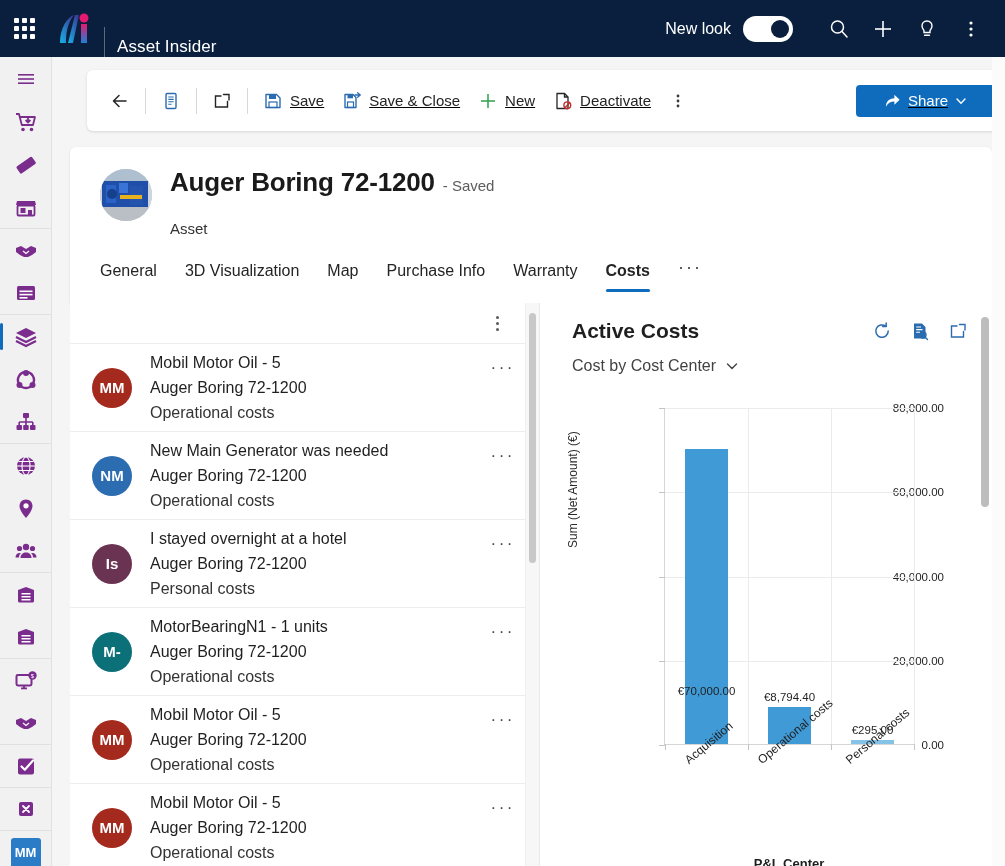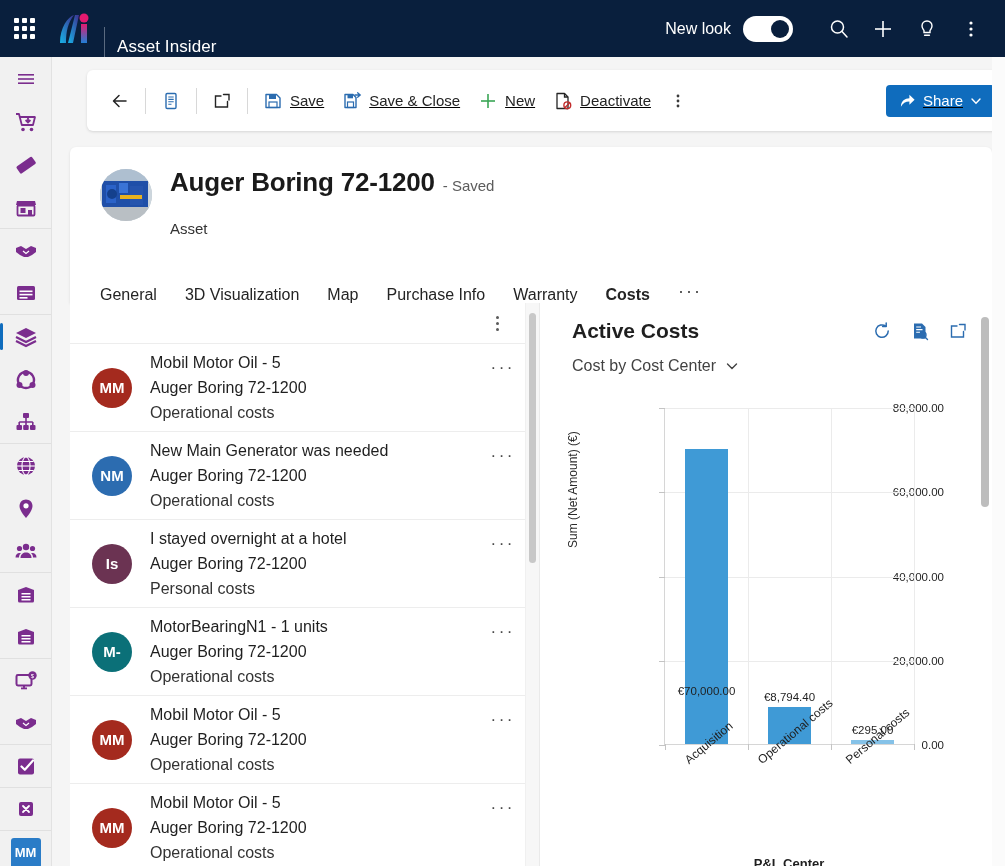--- a/index.html
+++ b/index.html
@@ -83,21 +83,21 @@
   .cmd-btn {
     display: flex; align-items: center; gap: 7px;
     height: 42px; padding: 0 9px; border-radius: 4px;
     cursor: pointer; color: #242424; font-size: 15px;
     background: none; border: none; font-family: inherit; white-space: nowrap;
   }
   .cmd-divider { width: 1px; height: 26px; background: #d8d8d8; margin: 0 6px; }
   .share-btn {
     margin-left: auto; display: flex; align-items: center; gap: 7px;
     background: #0f6cbd; color: #ffffff; border: none; border-radius: 4px;
-    height: 32px; padding: 0 13px; font-size: 15px; cursor: pointer;
+    height: 32px; padding: 0 28px; font-size: 15px; cursor: pointer;
     font-family: inherit;
   }
 
   
   .record-card {
     position: absolute; top: 147px; left: 70px;
     width: 922px; height: 156px;
     background: #ffffff; border-radius: 6px 6px 0 0;
     box-shadow: 0 1px 3px rgba(0,0,0,.10);
   }
@@ -109,21 +109,21 @@
   }
   .record-text { margin-left: 18px; }
   .record-title-row { display: flex; align-items: baseline; gap: 8px; }
   .record-title { font-size: 26px; color: #1a1a1a; font-weight: 600; letter-spacing: -.2px; }
   .record-state { font-size: 15px; color: #5c5c5c; }
   .record-sub { font-size: 15px; color: #333333; margin-top: 22px; }
 
   .tabs { display: flex; align-items: flex-end; gap: 0; padding: 14px 0 0 30px; }
   .tab {
     position: relative; padding: 6px 14px 12px 14px;
-    font-size: 16px; color: #242424; cursor: pointer; white-space: nowrap; margin-top: 24px;
+    font-size: 16px; color: #242424; cursor: pointer; white-space: nowrap;
   }
   .tab:first-child { padding-left: 0; }
   .tab.active { font-weight: 700; }
   .tab.active::after {
     content: ""; position: absolute; left: 14px; right: 14px; bottom: 0;
     height: 3px; background: #0f6cbd; border-radius: 2px;
   }
   .tab.overflow { color: #444; font-size: 18px; letter-spacing: 2px; padding-bottom: 14px; }
 
   

